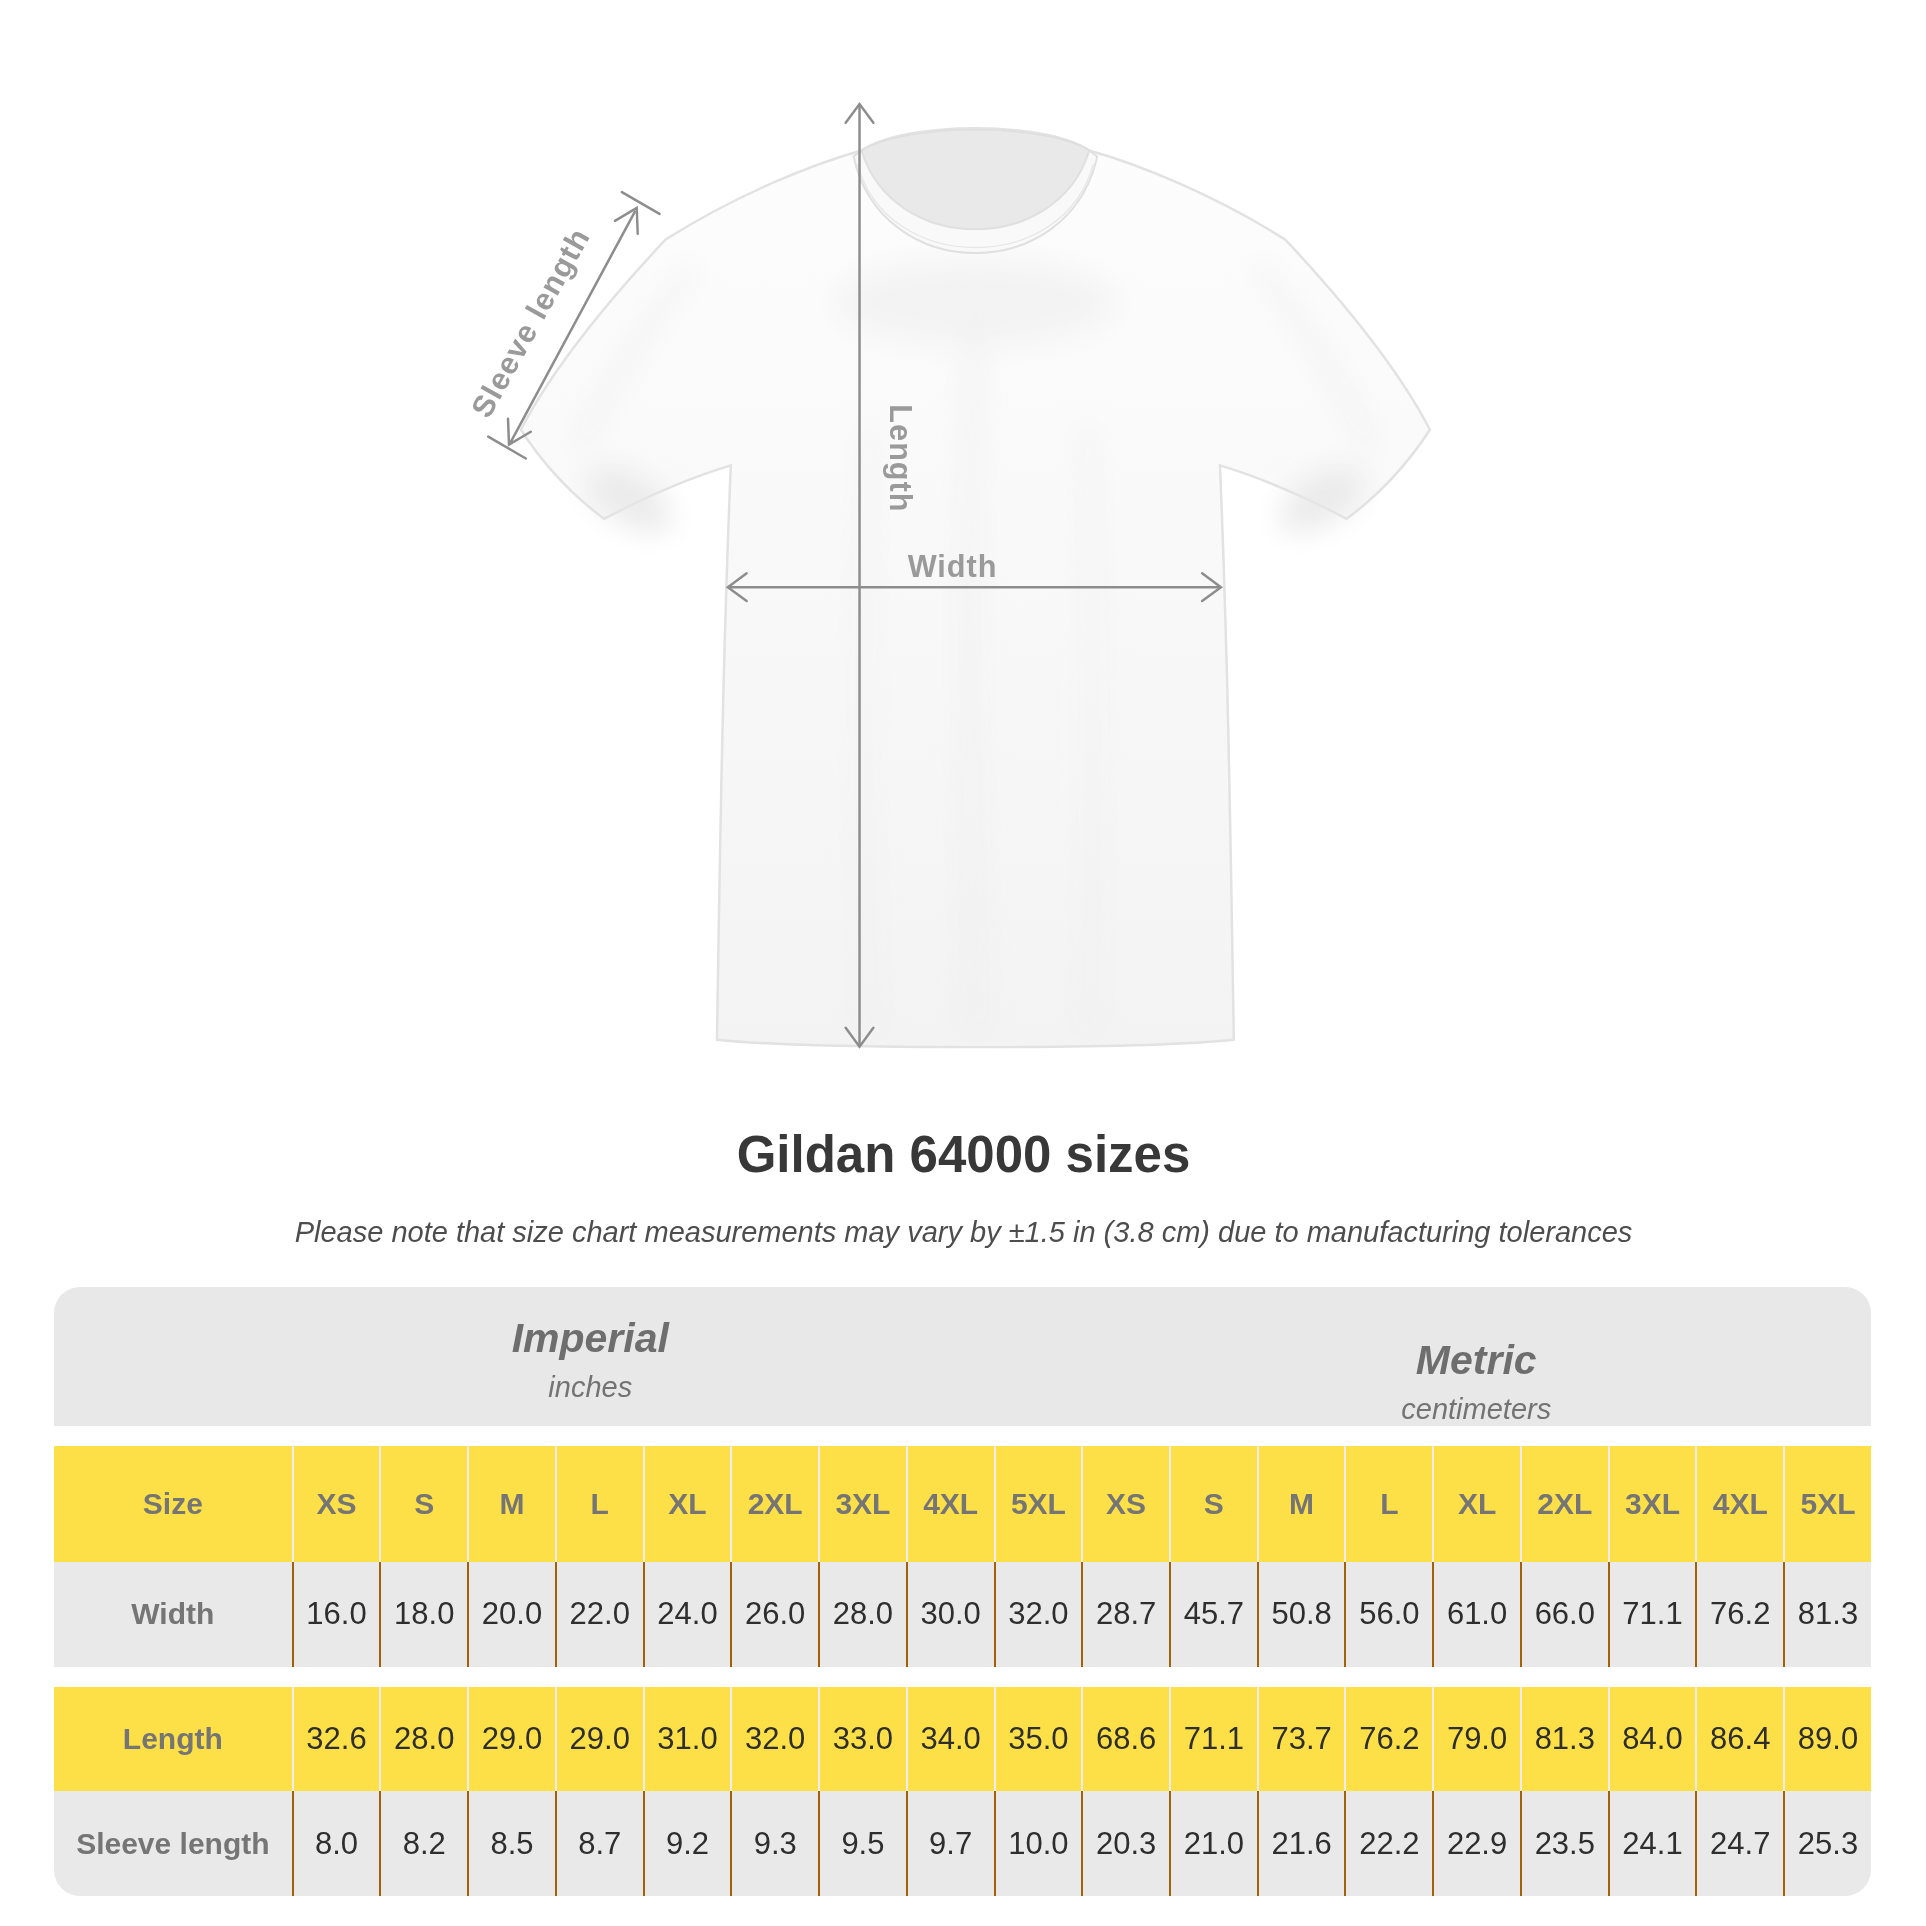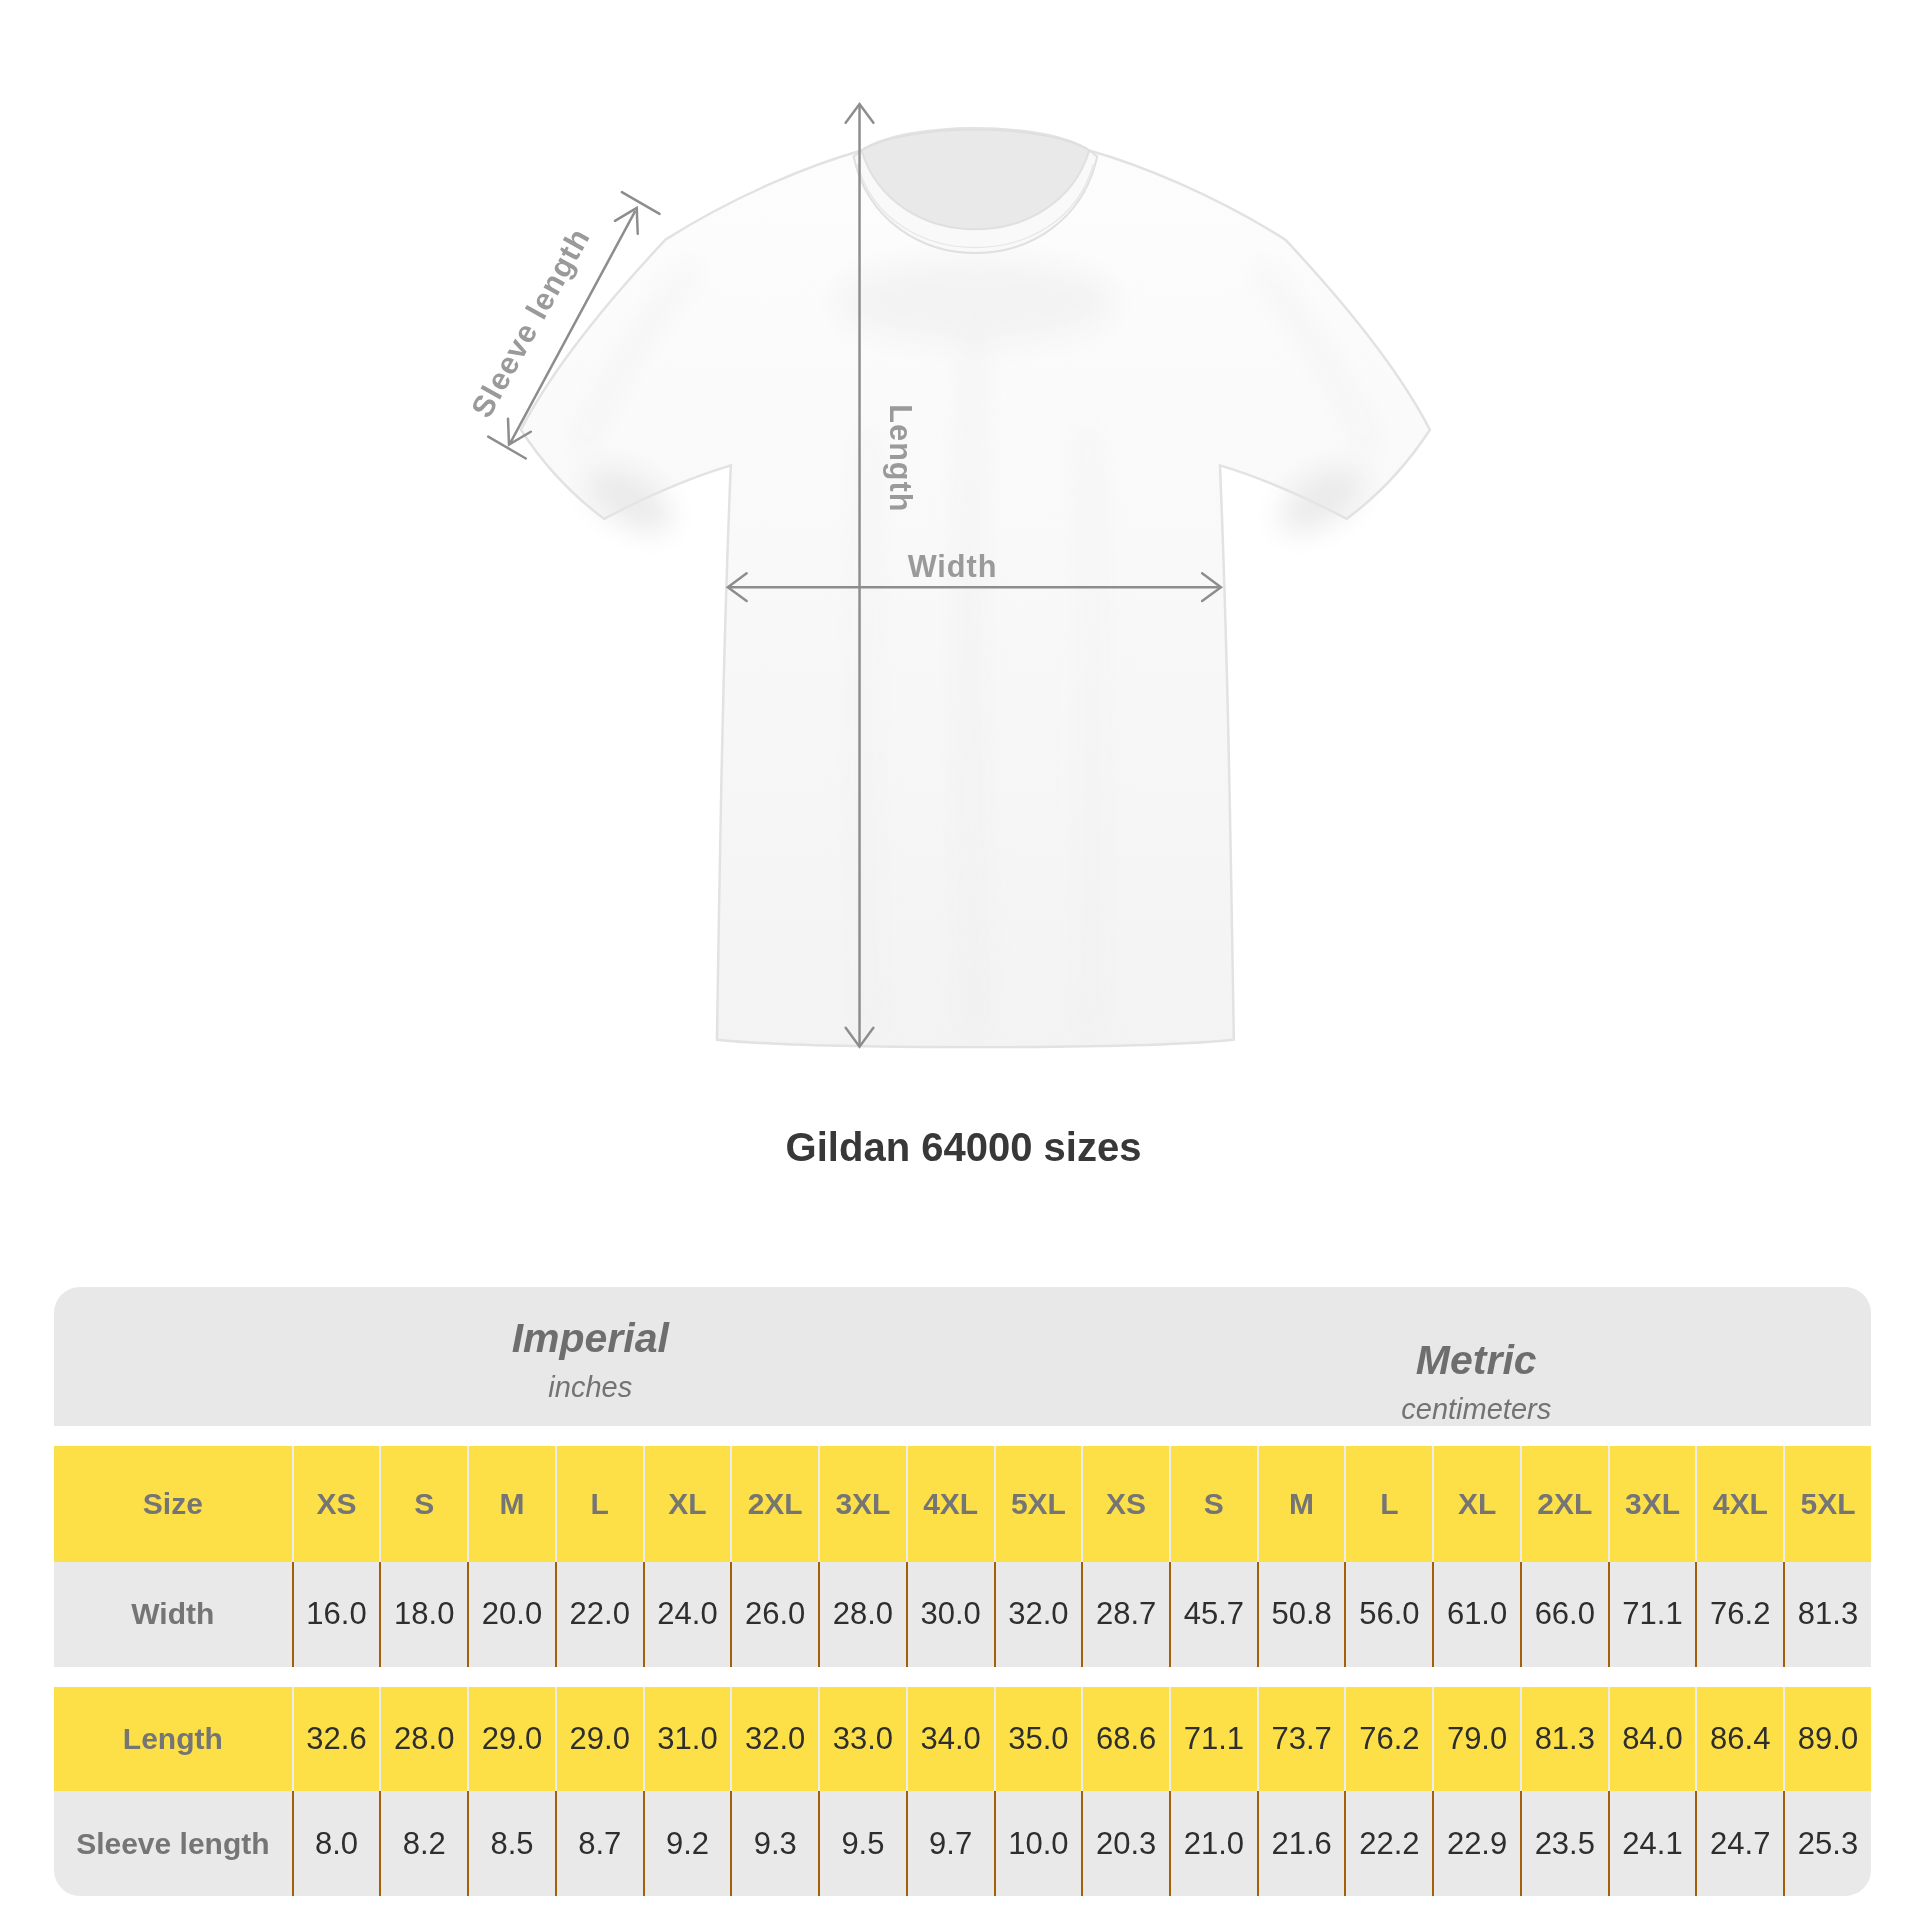--- a/index.html
+++ b/index.html
@@ -8,21 +8,21 @@
     position:relative; width:1927px; height:1927px; background:#ffffff;
     font-family:"Liberation Sans", sans-serif; overflow:hidden;
   }
   
   .diagram-svg { position:absolute; left:0; top:0; }
   .meas-line { stroke:#8d8d8d; stroke-width:2.5; fill:none; stroke-linecap:round; }
   .meas-label { font-family:"Liberation Sans", sans-serif; font-weight:bold; font-size:31px; fill:#9a9a9a; letter-spacing:1px; }
   
   .chart-title {
     position:absolute; left:0; top:1125px; width:100%;
-    text-align:center; font-size:40px; font-weight:bold; color:#383838;
+    text-align:center; font-size:51px; font-weight:bold; color:#383838;
   }
   .chart-note {
     position:absolute; left:0; top:1216px; width:100%;
     text-align:center; font-size:29px; font-style:italic; color:#4d4d4d;
   }
   
   .size-table {
     position:absolute; left:54px; top:1287px; width:1817px; height:609px;
     border-radius:26px; overflow:hidden; background:#ffffff;
     display:flex; flex-direction:column;
@@ -114,20 +114,21 @@
       <path class="meas-line" d="M 516 446 L 641 214"></path>
       <path class="meas-line" d="M 644 236 L 643 210 L 621 223"></path>
       <path class="meas-line" d="M 536 436 L 514 449 L 513 423"></path>
       <path class="meas-line" d="M 628 194 L 666 216"></path>
       <path class="meas-line" d="M 493 441 L 531 463"></path>
     </g>
     <text class="meas-label" text-anchor="middle" transform="translate(545 331) rotate(-61)">Sleeve length</text>
   </svg>
 
   <div class="chart-title">Gildan 64000 sizes</div>
+  <div class="chart-note">Please note that size chart measurements may vary by ±1.5 in (3.8 cm) due to manufacturing tolerances</div>
 
   <div class="size-table">
 
     <div class="t-row band-row">
       <div class="unit-group g1">
         <div class="group-name">Imperial</div>
         <div class="group-unit">inches</div>
       </div>
       <div class="unit-group g2">
         <div class="group-name">Metric</div>

